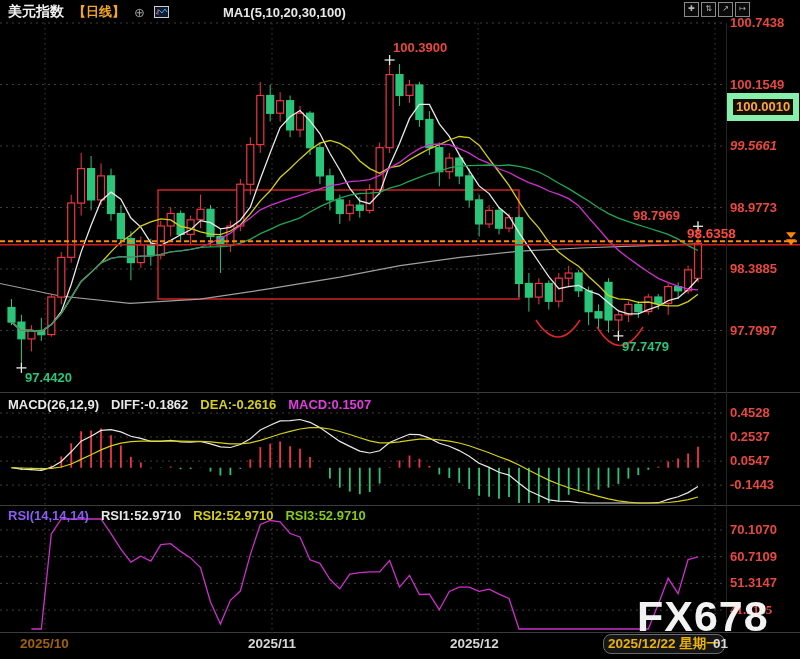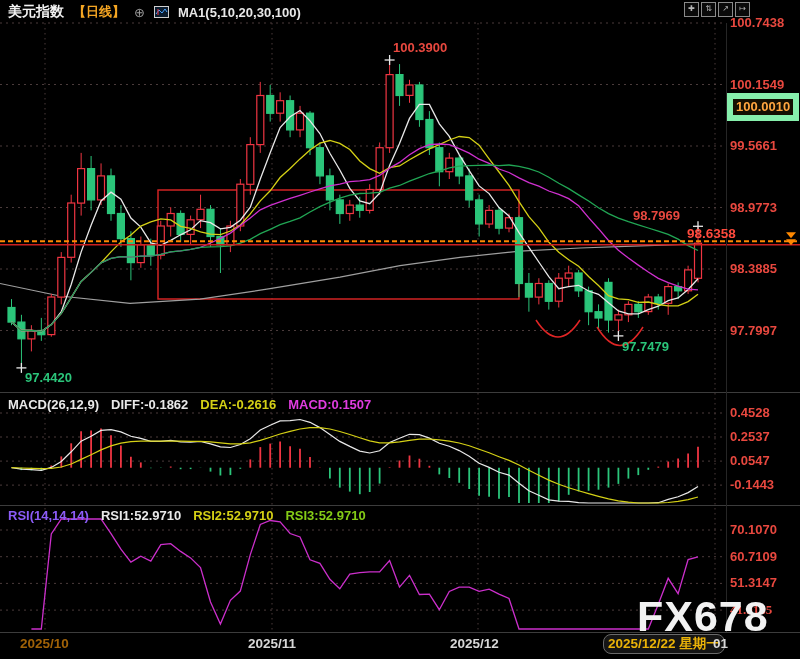--- a/index.html
+++ b/index.html
@@ -292,21 +292,21 @@
     <span class="sym">美元指数</span>
     <span class="period" style="color: rgb(245, 166, 35);">【日线】</span>
     <span class="plus">⊕</span>
     <span class="kicon">
       <svg width="15" height="12">
           <rect x="0.5" y="0.5" width="14" height="11" fill="#0b1c2e" stroke="#cfcfcf"></rect>
           <polyline points="2,8 5,4 8,7 11,3 13,6" fill="none" stroke="#4aa3ff" stroke-width="1"></polyline>
           <line x1="4" y1="3" x2="4" y2="9" stroke="#ef3542" stroke-width="1"></line>
         </svg>
     </span>
-    <span style="font-weight: bold; color: rgb(232, 232, 232);">MA1(5,10,20,30,100)</span>
+    <span style="font-weight: bold; color: rgb(232, 232, 232); margin-left: 45px;">MA1(5,10,20,30,100)</span>
   </div>
 
   <div class="toolbar">
     <div class="tbtn">✚</div>
     <div class="tbtn">⇅</div>
     <div class="tbtn">↗</div>
     <div class="tbtn">↦</div>
   </div>
 
   <div class="sep" style="top:392px"></div>
@@ -334,21 +334,21 @@
   <div class="tlabel" style="left: 248px; color: rgb(216, 216, 216);">2025/11</div>
   <div class="tlabel" style="left: 450px; color: rgb(216, 216, 216);">2025/12</div>
   <div class="tlabel thighlight" style="left: 603px; color: #eab308; border-radius: 8px;">2025/12/22 星期一</div>
   <div class="tlabel" style="left: 713px; color: rgb(216, 216, 216);">01</div>
 
   <div class="watermark" style="color: rgb(242, 242, 242);">FX678</div>
 
   <div id="axis-layer">
       <div class="axis-label" style="top: 15px;">100.7438</div>
       <div class="axis-label" style="top: 77px;">100.1549</div>
-      <div class="axis-label" style="top: 138px;">99.5661</div>
+      <div class="axis-label" style="top: 138px; font-style: italic;">99.5661</div>
       <div class="axis-label" style="top: 200px;">98.9773</div>
       <div class="axis-label" style="top: 261px;">98.3885</div>
       <div class="axis-label" style="top: 323px;">97.7997</div>
       <div class="axis-label boxed" style="top: 93px;">100.0010</div>
       <div class="axis-label" style="top: 405px;">0.4528</div>
       <div class="axis-label" style="top: 429px;">0.2537</div>
       <div class="axis-label" style="top: 453px;">0.0547</div>
       <div class="axis-label" style="top: 477px;">-0.1443</div>
       <div class="axis-label" style="top: 522px;">70.1070</div>
       <div class="axis-label" style="top: 549px;">60.7109</div>

